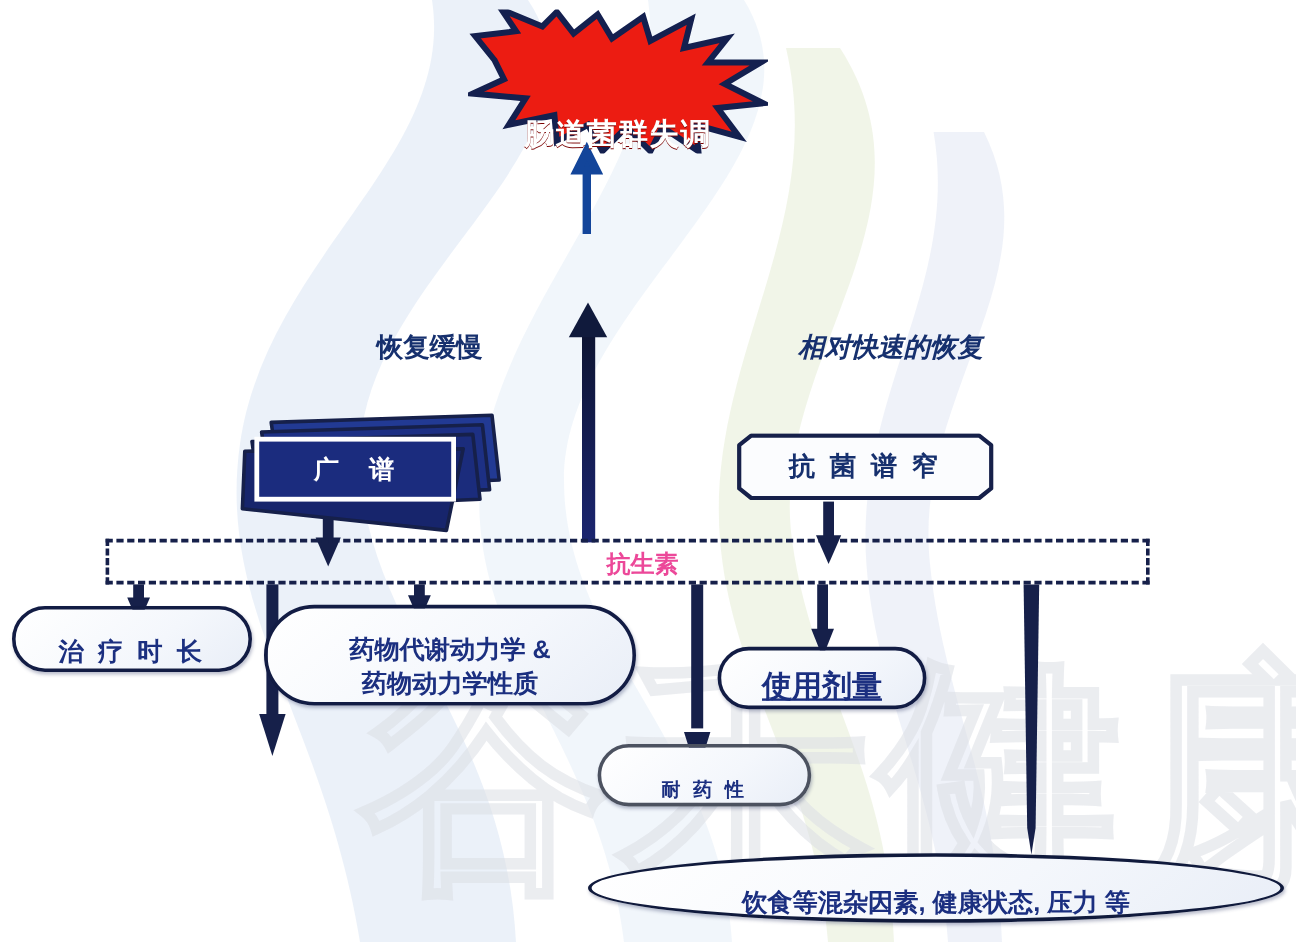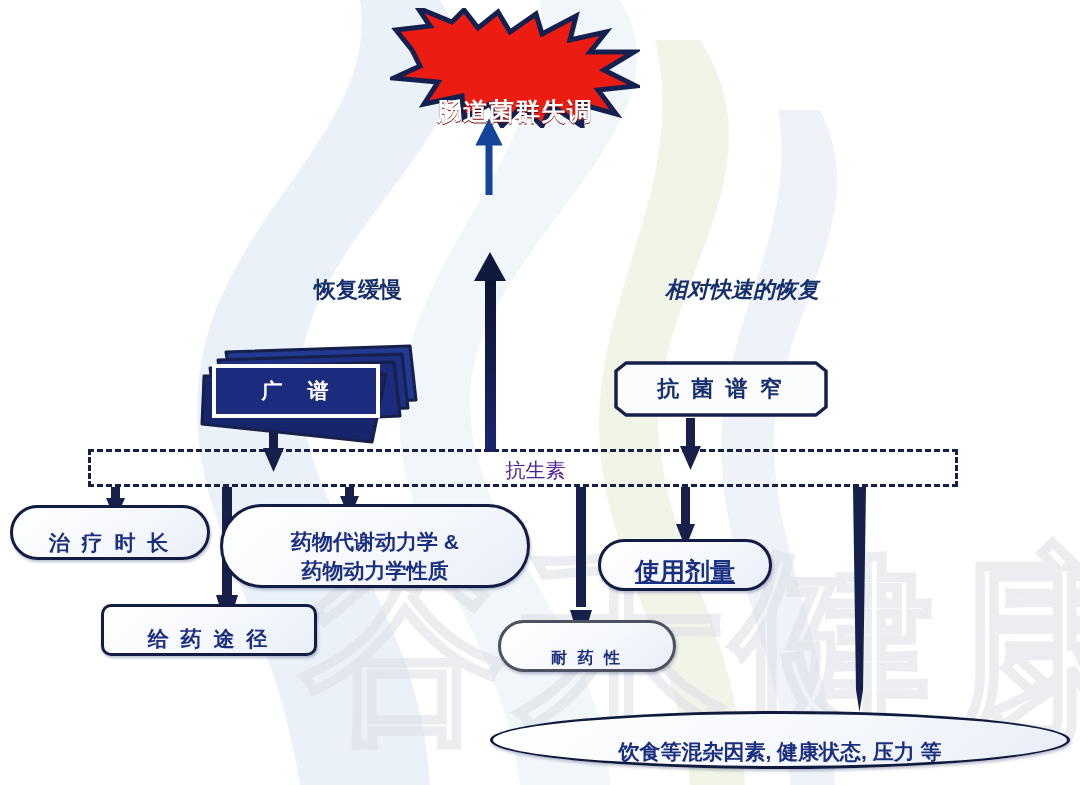--- a/index.html
+++ b/index.html
@@ -120,23 +120,23 @@
     color: #16306e; font-size: 22px; font-weight: bold; letter-spacing: 3px;
     z-index: 2;
   }
 
   
   #antibiotics-band {
     left: 88px; top: 449px;
     width: 870px; height: 38px;
     border: 3px dashed #16204a;
     background: transparent;
-    color: #4c1d95;
+    color: #ec4899;
     font-size: 20px;
-    font-weight: normal;
+    font-weight: bold;
     padding-left: 25px;
   }
 
   
   .factor {
     background: linear-gradient(140deg, #ffffff 0%, #f4f7fc 60%, #e9eef7 100%);
     border: 3px solid #121c44;
     color: #1b2f80;
     font-weight: bold;
     box-shadow: 1px 2px 3px rgba(30,40,90,.30);
@@ -303,23 +303,20 @@
     <span>治 疗 时 长</span>
   </div>
 
   <div id="pharmaco" class="node factor">
     <div>
       <div>药物代谢动力学 &amp;</div>
       <div>药物动力学性质</div>
     </div>
   </div>
 
-  <div id="administration-route" class="node factor">
-    <span>给 药 途 径</span>
-  </div>
 
   <div id="dosage" class="node factor">
     <span>使用剂量</span>
   </div>
 
   <div id="drug-resistance" class="node factor">
     <span>耐 药 性</span>
   </div>
 
   <div id="confounders" class="node factor">

